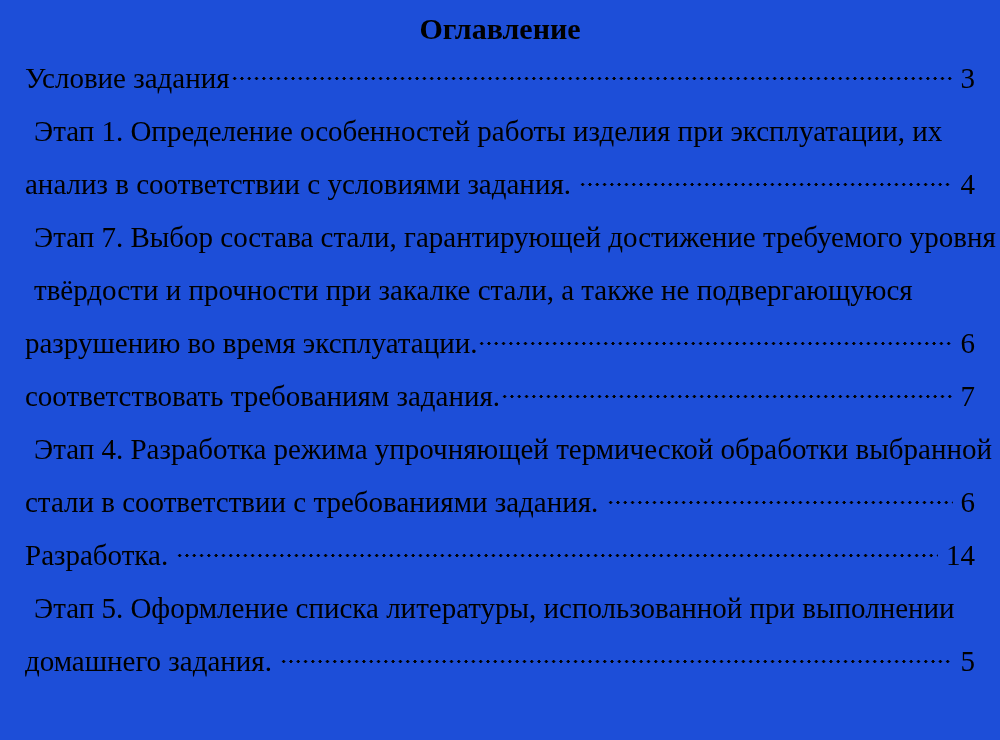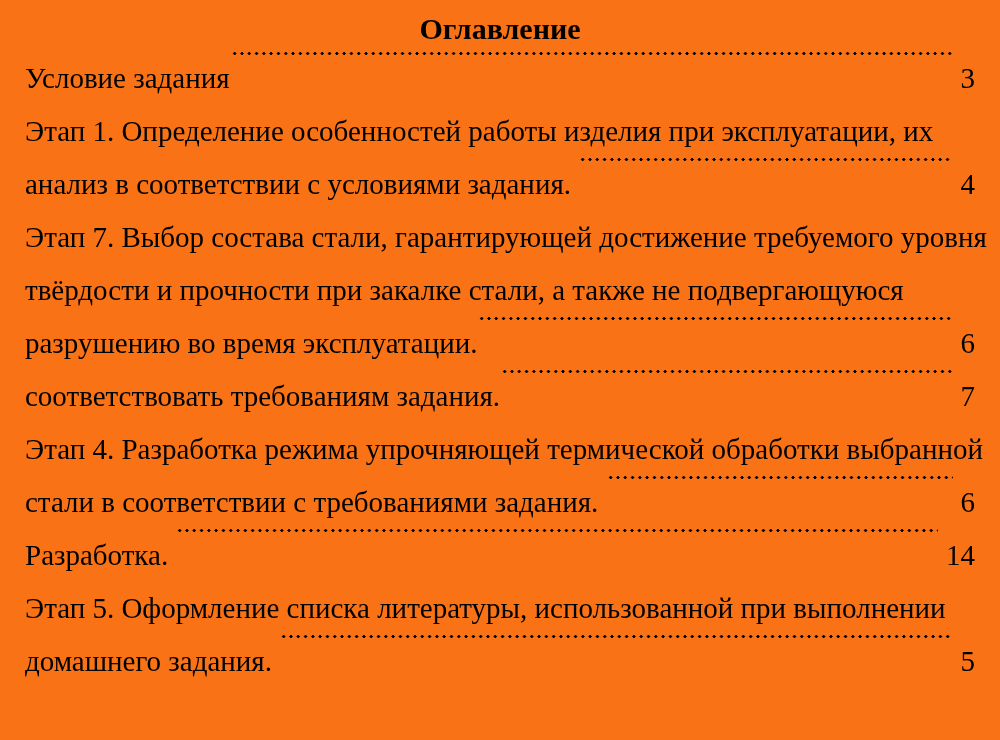--- a/index.html
+++ b/index.html
@@ -1,41 +1,42 @@
 <!DOCTYPE html>
 <html><head>
 <meta charset="utf-8">
 <style>
   html, body { margin: 0; padding: 0; background: #ffffff; }
   .page {
     width: 1000px;
     height: 740px;
     box-sizing: border-box;
     padding: 6px 25px 0 25px;
-    background: #f97316;
+    background: #1d4ed8;
     color: #000000;
     font-family: "Liberation Serif", "DejaVu Serif", serif;
     overflow: hidden;
   }
   .toc-title {
     font-size: 30px;
     font-weight: 700;
     text-align: center;
     line-height: 46px;
     white-space: pre;
   }
   .toc-entry { margin: 0; }
   .line {
     font-size: 29px;
     line-height: 53px;
     white-space: pre;
+    margin-left: 9px;
   }
   .row {
     display: flex;
-    align-items: flex-start;
+    align-items: center;
     line-height: 53px;
   }
   .row .entry-text {
     flex: 0 0 auto;
     font-size: 29px;
     white-space: pre;
   }
   .leader {
     flex: 1 1 auto;
     height: 3px;

